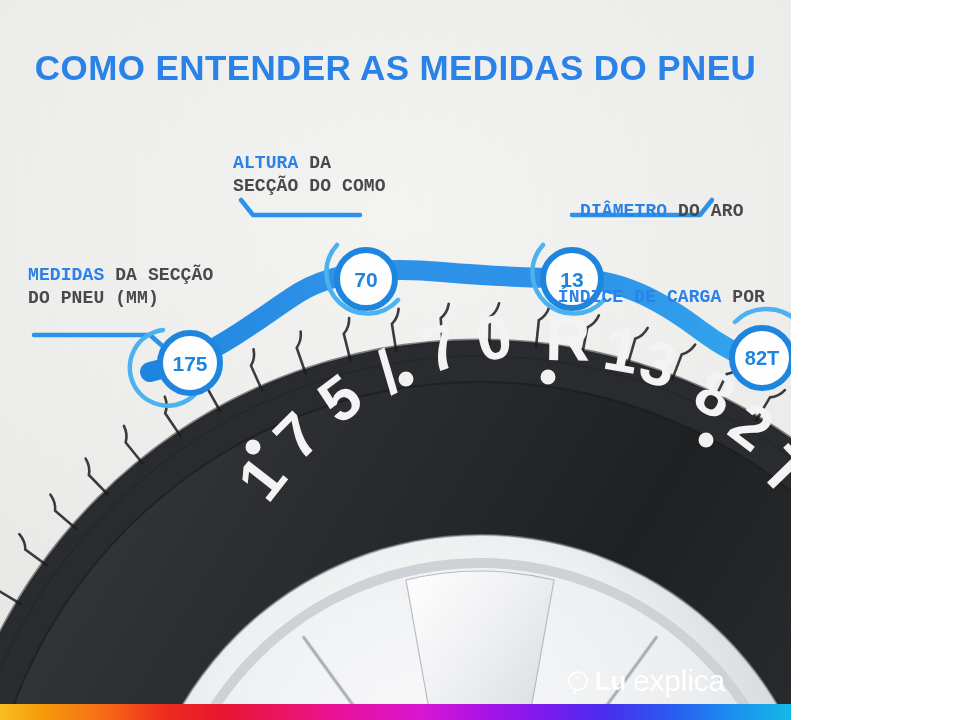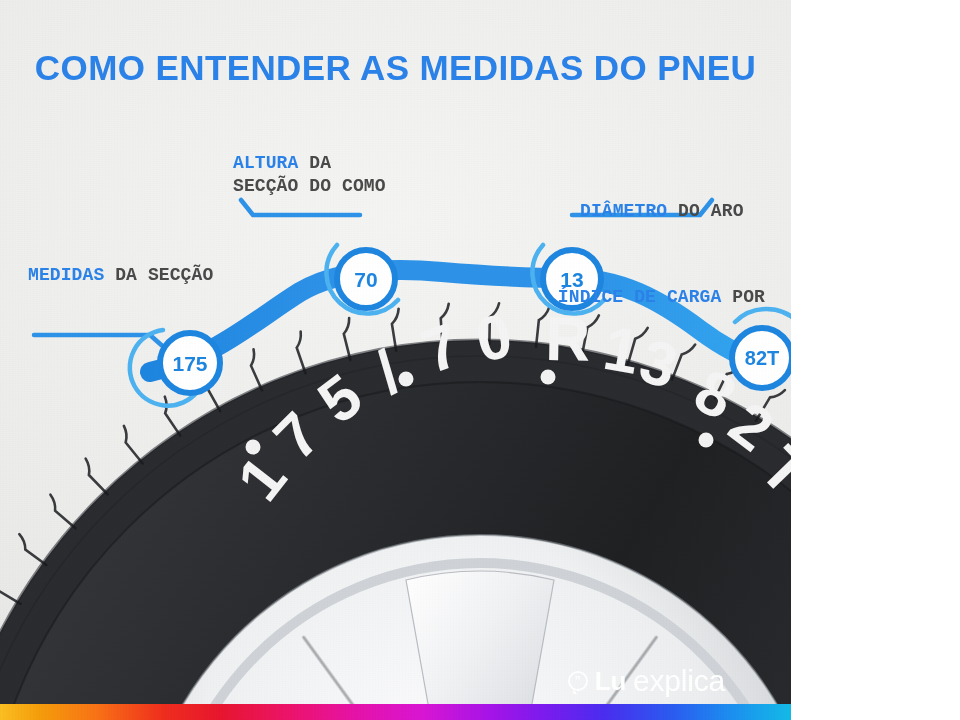--- a/index.html
+++ b/index.html
@@ -410,20 +410,21 @@
     <g>
       <circle cx="762" cy="358" r="30" fill="#ffffff" stroke="#1f86e0" stroke-width="6"></circle>
       <text x="762" y="358" id="badge3" text-anchor="middle" dominant-baseline="central" font-family="Liberation Sans, sans-serif" font-weight="bold" font-size="20" fill="#1f86e0">82T</text>
     </g>
   </svg>
 
   <div class="lbl" id="lbl-largura">
     <div>
       <span class="hi">MEDIDAS</span><span> DA SECÇÃO</span>
     </div>
+    <div>DO PNEU (MM)</div>
   </div>
 
   <div class="lbl" id="lbl-altura">
     <div>
       <span class="hi">ALTURA</span><span> DA</span>
     </div>
     <div>SECÇÃO DO COMO</div>
   </div>
 
   <div class="lbl" id="lbl-diametro">

